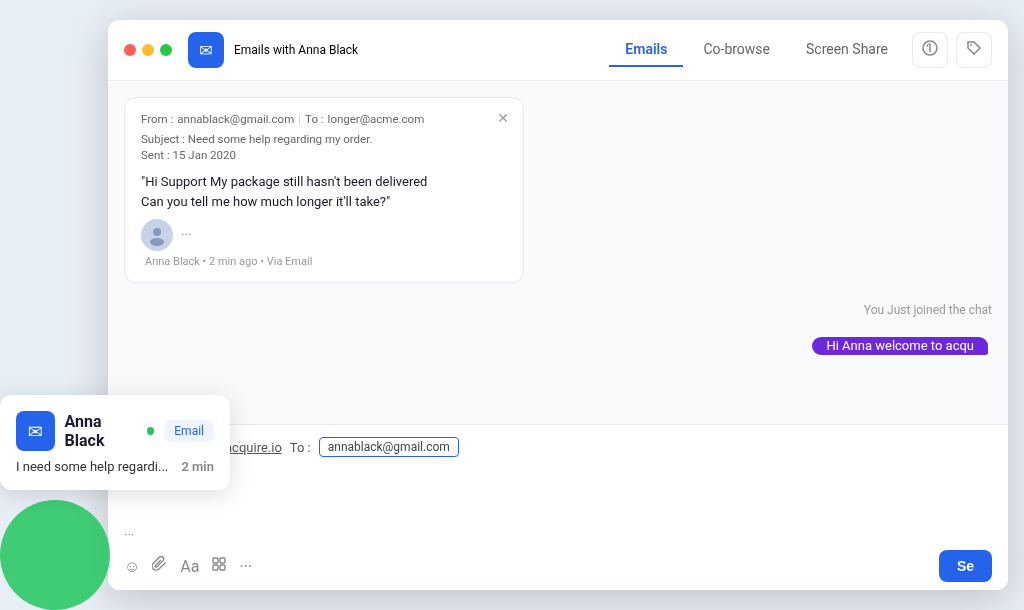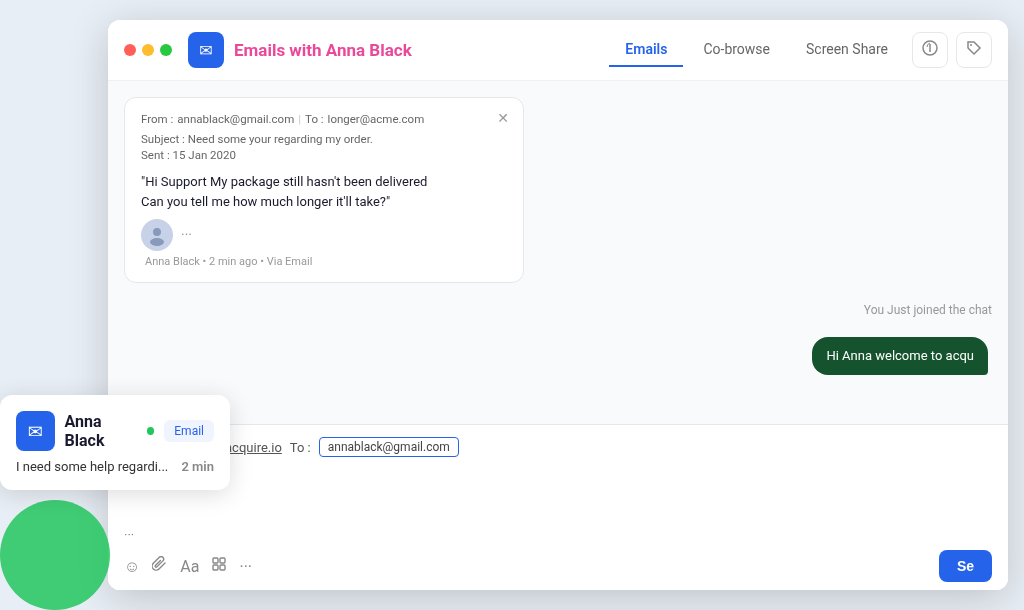--- a/index.html
+++ b/index.html
@@ -60,23 +60,23 @@
       display: flex;
       align-items: center;
       justify-content: center;
       color: white;
       font-size: 16px;
       margin-right: 10px;
       flex-shrink: 0;
     }
 
     .app-title {
-      font-size: 17px;
-      font-weight: 700;
-      color: #ec4899;
+      font-size: 12px;
+      font-weight: 400;
+      color: #000000;
       flex: 1;
     }
 
     .nav-tabs {
       display: flex;
       align-items: center;
       gap: 4px;
     }
 
     .nav-tab {
@@ -232,23 +232,23 @@
     
     .agent-messages {
       display: flex;
       flex-direction: column;
       align-items: flex-end;
       gap: 6px;
       padding-right: 4px;
     }
 
     .agent-bubble {
-      background: #14532d;
+      background: #6d28d9;
       color: #fff;
-      padding: 10px 14px;
+      padding: 0 14px;
       border-radius: 16px 16px 4px 16px;
       font-size: 13px;
       max-width: 360px;
       line-height: 1.4;
     }
 
     .agent-bubble-row {
       display: flex;
       align-items: flex-end;
       gap: 8px;
@@ -474,21 +474,21 @@
         <div class="email-card">
           <div class="email-close">✕</div>
           <div class="email-meta">
             <span>From :</span>
             <span>annablack@gmail.com</span>
             <span class="separator">|</span>
             <span>To :</span>
             <span>longer@acme.com</span>
           </div>
           <div class="email-subject">
-            Subject : <span>Need some your regarding my order.</span>
+            Subject : <span>Need some help regarding my order.</span>
           </div>
           <div class="email-sent">
             Sent : <span>15 Jan 2020</span>
           </div>
           <div class="email-body">
             <div>"Hi Support    My package still hasn't been delivered</div>
             <div>Can you tell me how much longer it'll take?"</div>
           </div>
           <div class="sender-row">
             <div class="avatar-small">

